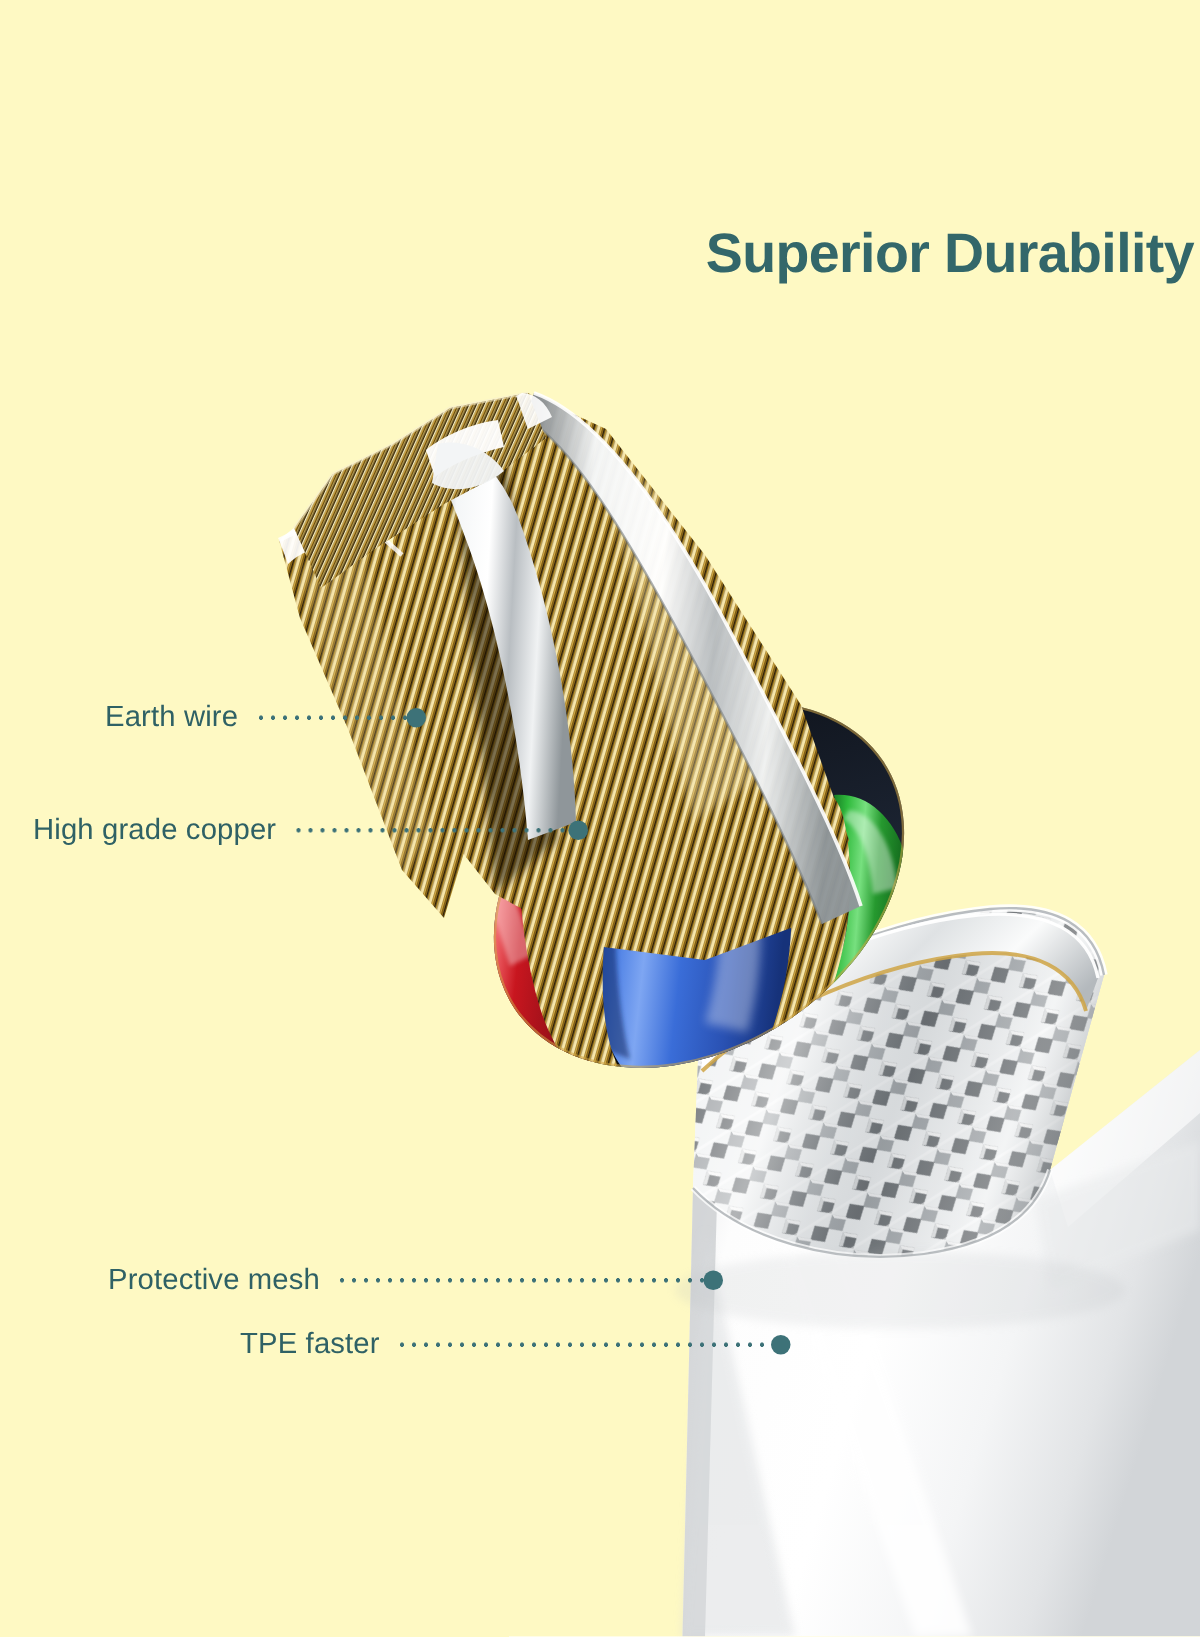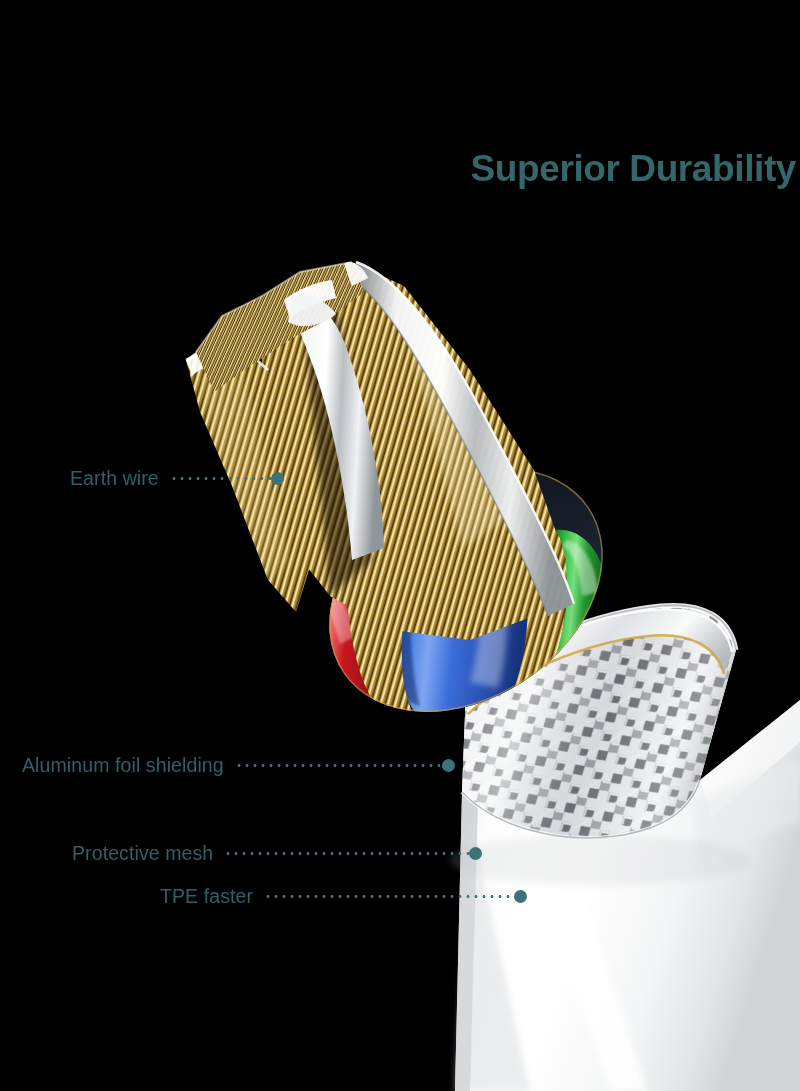--- a/index.html
+++ b/index.html
@@ -9,21 +9,21 @@
     background: #ffffff;
   }
   body {
     font-family: "Liberation Sans", sans-serif;
     -webkit-font-smoothing: antialiased;
   }
   #page {
     position: relative;
     width: 800px;
     height: 1091px;
-    background: #000000;
+    background: #fef9c3;
     overflow: hidden;
   }
 
   
   .headings {
     position: absolute;
     right: 4px;
     top: 150px;
     text-align: right;
     width: 600px;
@@ -397,26 +397,26 @@
   <div class="headings">
     <h1 class="title">Superior Durability</h1>
   </div>
 
   <div class="callout" id="callout-earth-wire">
     <span class="callout-text">Earth wire</span>
     <span class="callout-leader"></span>
     <span class="callout-dot"></span>
   </div>
 
-
-  <div class="callout" id="callout-aluminum-foil-shielding">
-    <span class="callout-text">Aluminum foil shielding</span>
+  <div class="callout" id="callout-high-grade-copper">
+    <span class="callout-text">High grade copper</span>
     <span class="callout-leader"></span>
     <span class="callout-dot"></span>
   </div>
+
 
   <div class="callout" id="callout-protective-mesh">
     <span class="callout-text">Protective mesh</span>
     <span class="callout-leader"></span>
     <span class="callout-dot"></span>
   </div>
 
   <div class="callout" id="callout-tpe-jacket">
     <span class="callout-text">TPE faster</span>
     <span class="callout-leader"></span>

